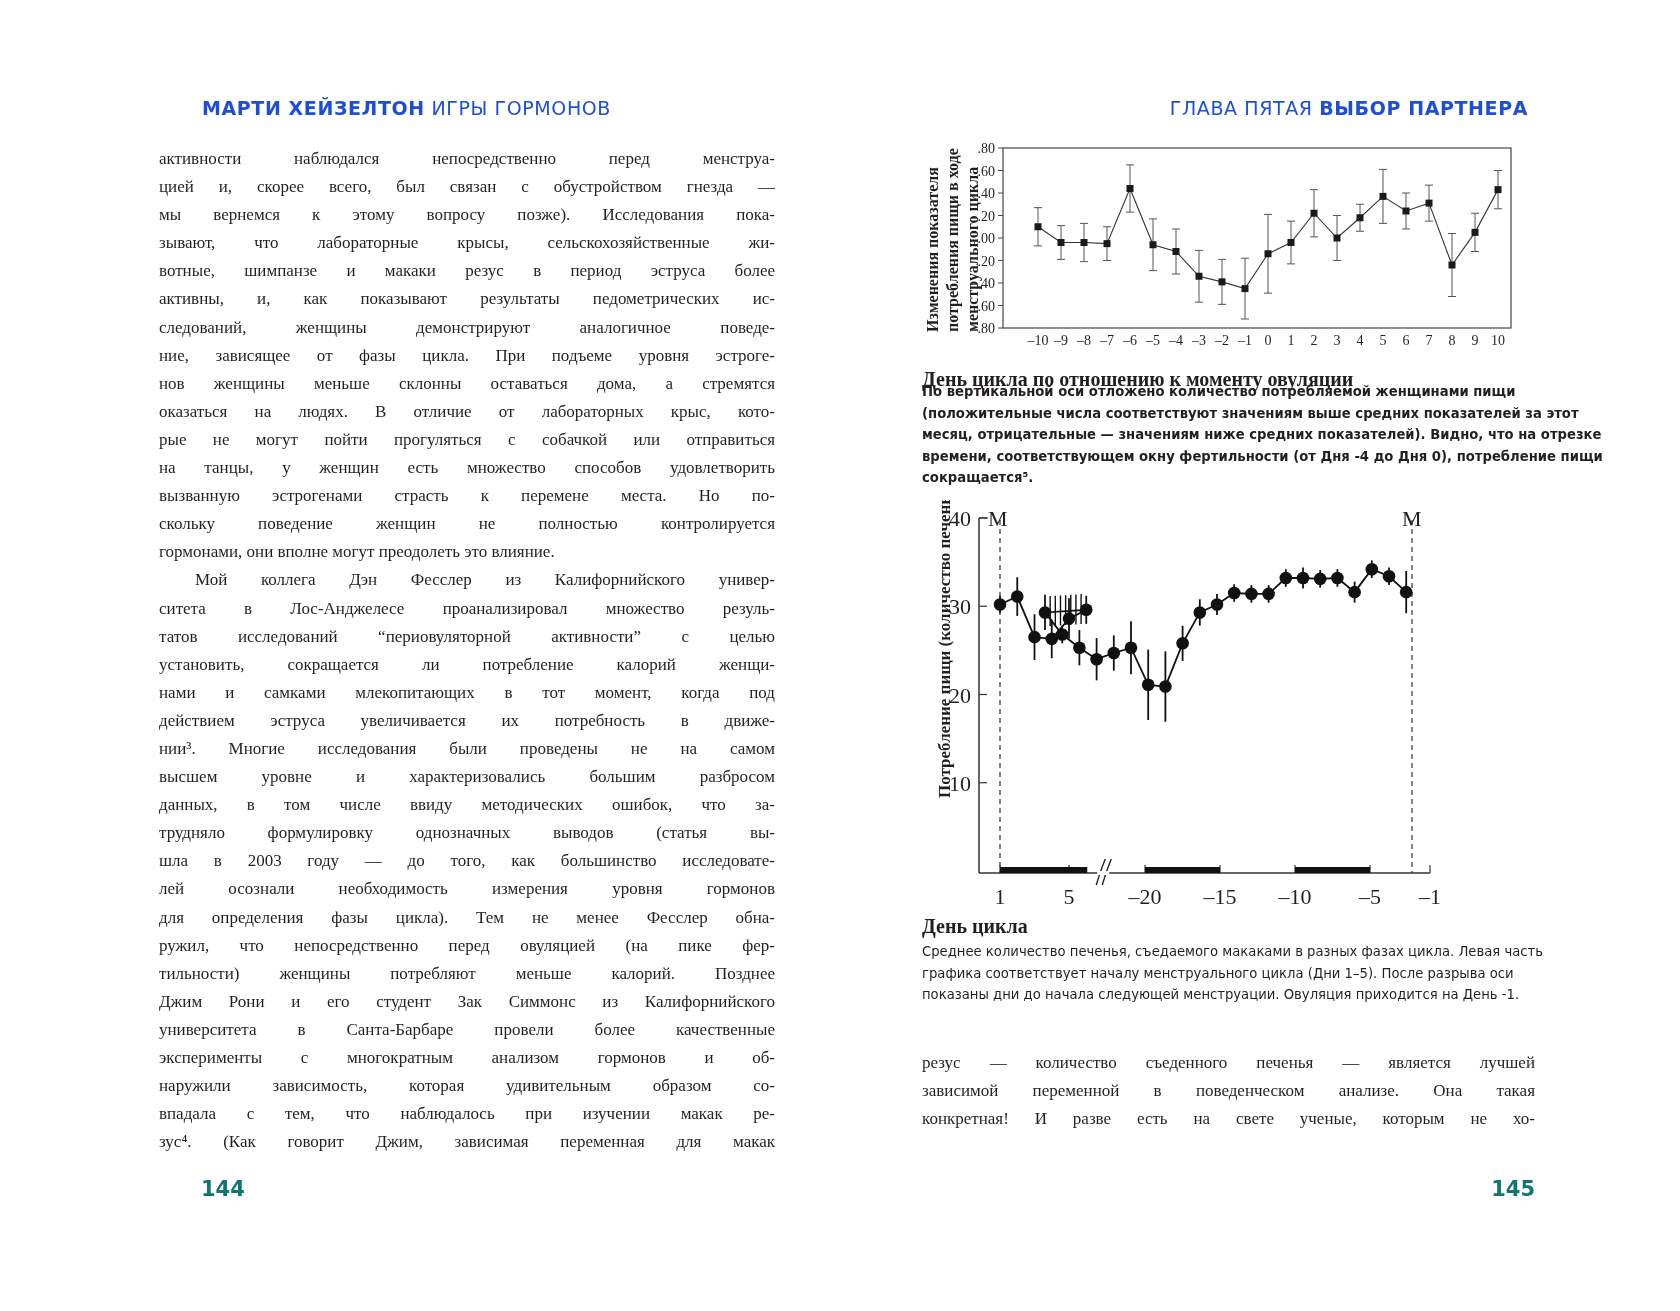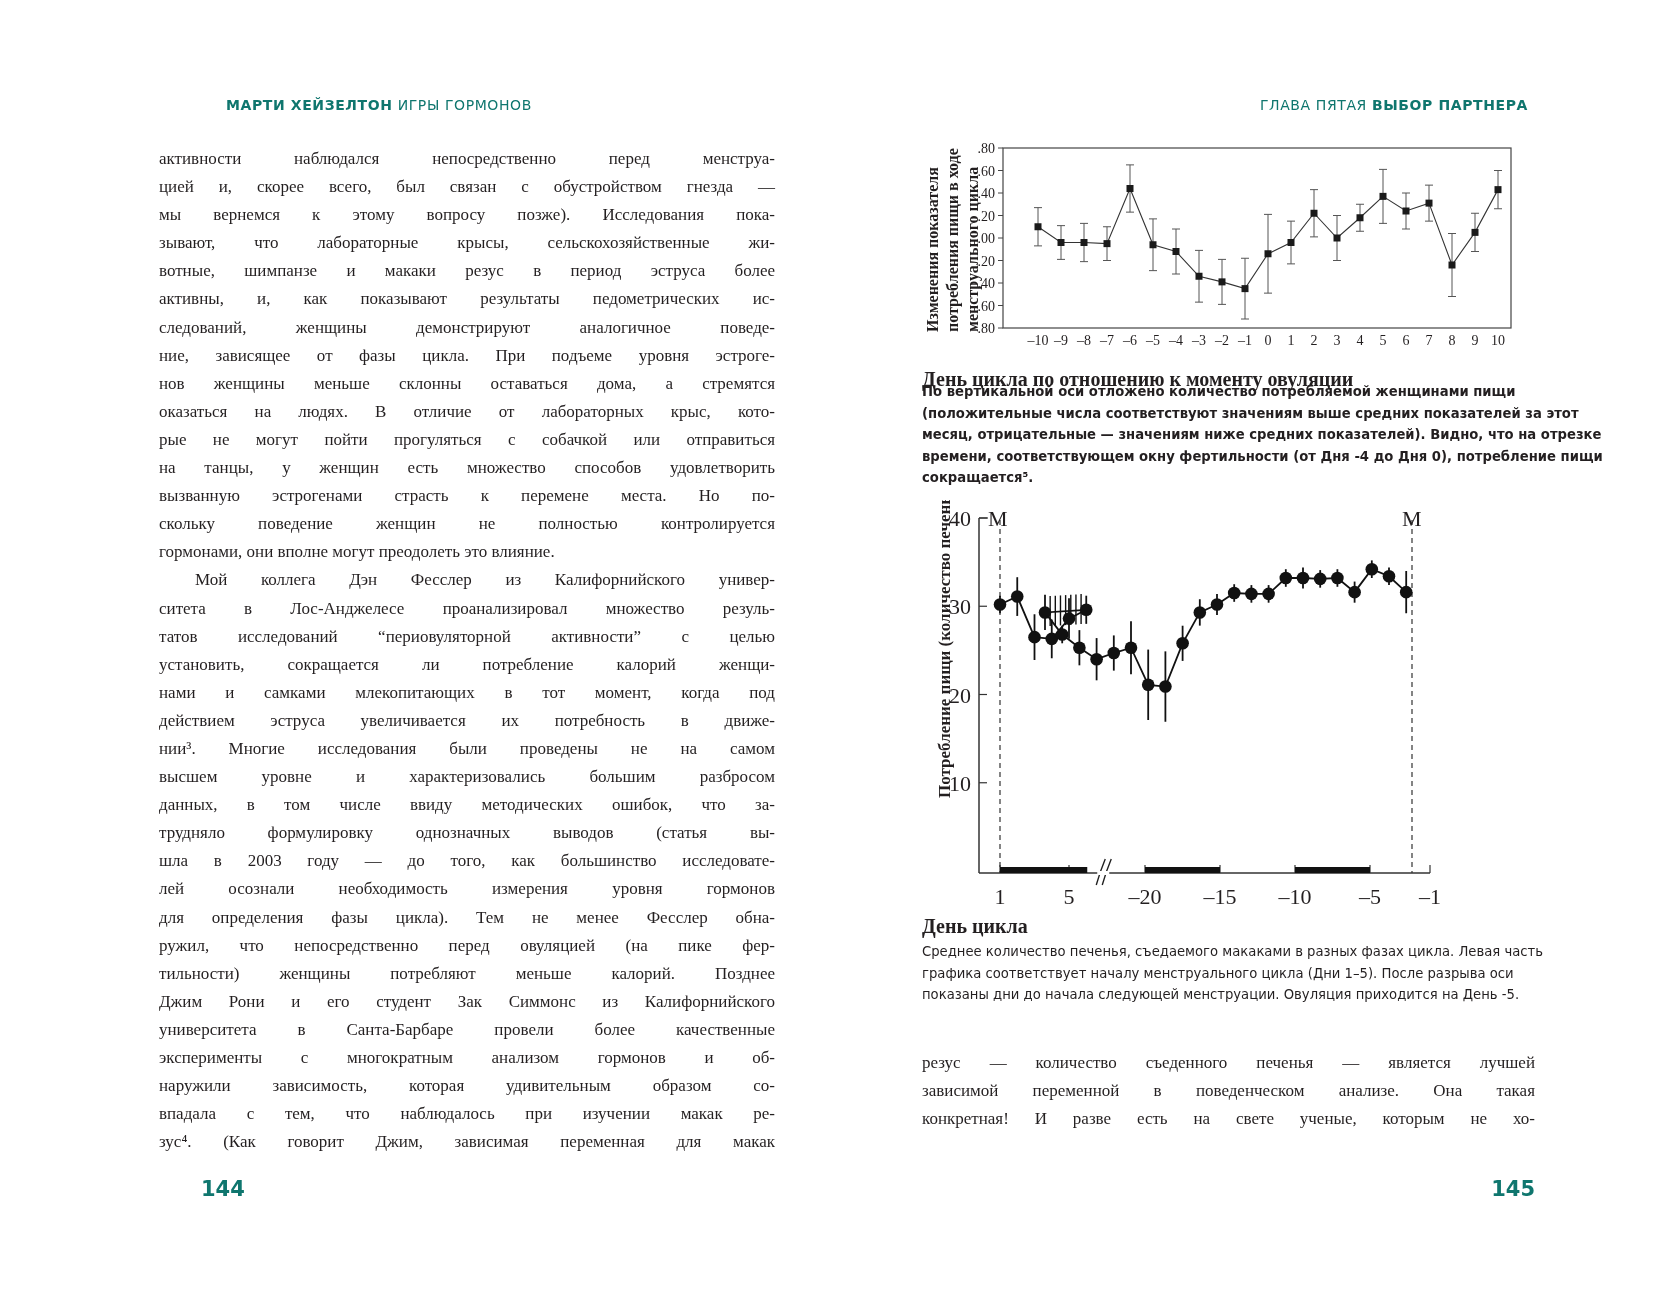--- a/index.html
+++ b/index.html
@@ -1,17 +1,17 @@
 <!DOCTYPE html>
 <html><head>
 <meta charset="utf-8">
 <style>
   html, body { margin: 0; padding: 0; background: #ffffff; }
   body { width: 1680px; height: 1311px; position: relative; overflow: hidden; font-family: "Liberation Serif", "DejaVu Serif", serif; color: #231f20; }
-  .running-head { position: absolute; top: 97px; font-family: "DejaVu Sans", "Liberation Sans", sans-serif; font-size: 14px; letter-spacing: 0.6px; color: #0f766e; margin-left: 24px; }
+  .running-head { position: absolute; top: 97px; font-family: "DejaVu Sans", "Liberation Sans", sans-serif; font-size: 19px; letter-spacing: 0.6px; color: #1d4ed8; }
   .running-head b { font-weight: bold; }
   .rh-left { left: 202px; }
   .rh-right { right: 152px; text-align: right; }
   .body-text { position: absolute; font-size: 17px; line-height: 28.1px; text-align: justify; }
   .body-text .line { display: block; white-space: nowrap; text-align-last: justify; height: 28.1px; }
   .body-text .line.last { text-align-last: left; }
   .body-text .line.indent { padding-left: 36px; }
   .left-col { left: 159px; top: 145px; width: 616px; }
   .right-col { left: 922px; top: 1049px; width: 613px; }
   .folio { position: absolute; top: 1177px; font-family: "DejaVu Sans", "Liberation Sans", sans-serif; font-weight: bold; font-size: 21px; color: #0f766e; }
@@ -323,21 +323,21 @@
       <line x1="469" y1="67.44500000000006" x2="469" y2="85.04500000000006" stroke="#111" stroke-width="1.8"></line>
       <circle cx="469" cy="76.24500000000006" r="6.3" fill="#111"></circle>
       <line x1="486.2" y1="71.00999999999999" x2="486.2" y2="113.25" stroke="#111" stroke-width="1.8"></line>
       <circle cx="486.2" cy="92.13" r="6.3" fill="#111"></circle>
     </svg>
 </div>
 <div class="fig-title" style="top:915px;">День цикла</div>
 <div class="fig-caption" style="top:941px;" id="cap2">
     <span class="line">Среднее количество печенья, съедаемого макаками в разных фазах цикла. Левая часть</span>
     <span class="line">графика соответствует началу менструального цикла (Дни 1–5). После разрыва оси</span>
-    <span class="line">показаны дни до начала следующей менструации. Овуляция приходится на День -5.</span>
+    <span class="line">показаны дни до начала следующей менструации. Овуляция приходится на День -1.</span>
   </div>
 
 <div class="body-text right-col" id="right-body">
     <span class="line">резус — количество съеденного печенья — является лучшей</span>
     <span class="line">зависимой переменной в поведенческом анализе. Она такая</span>
     <span class="line">конкретная! И разве есть на свете ученые, которым не хо-</span>
   </div>
 
 <div class="folio folio-right">145</div>
 

